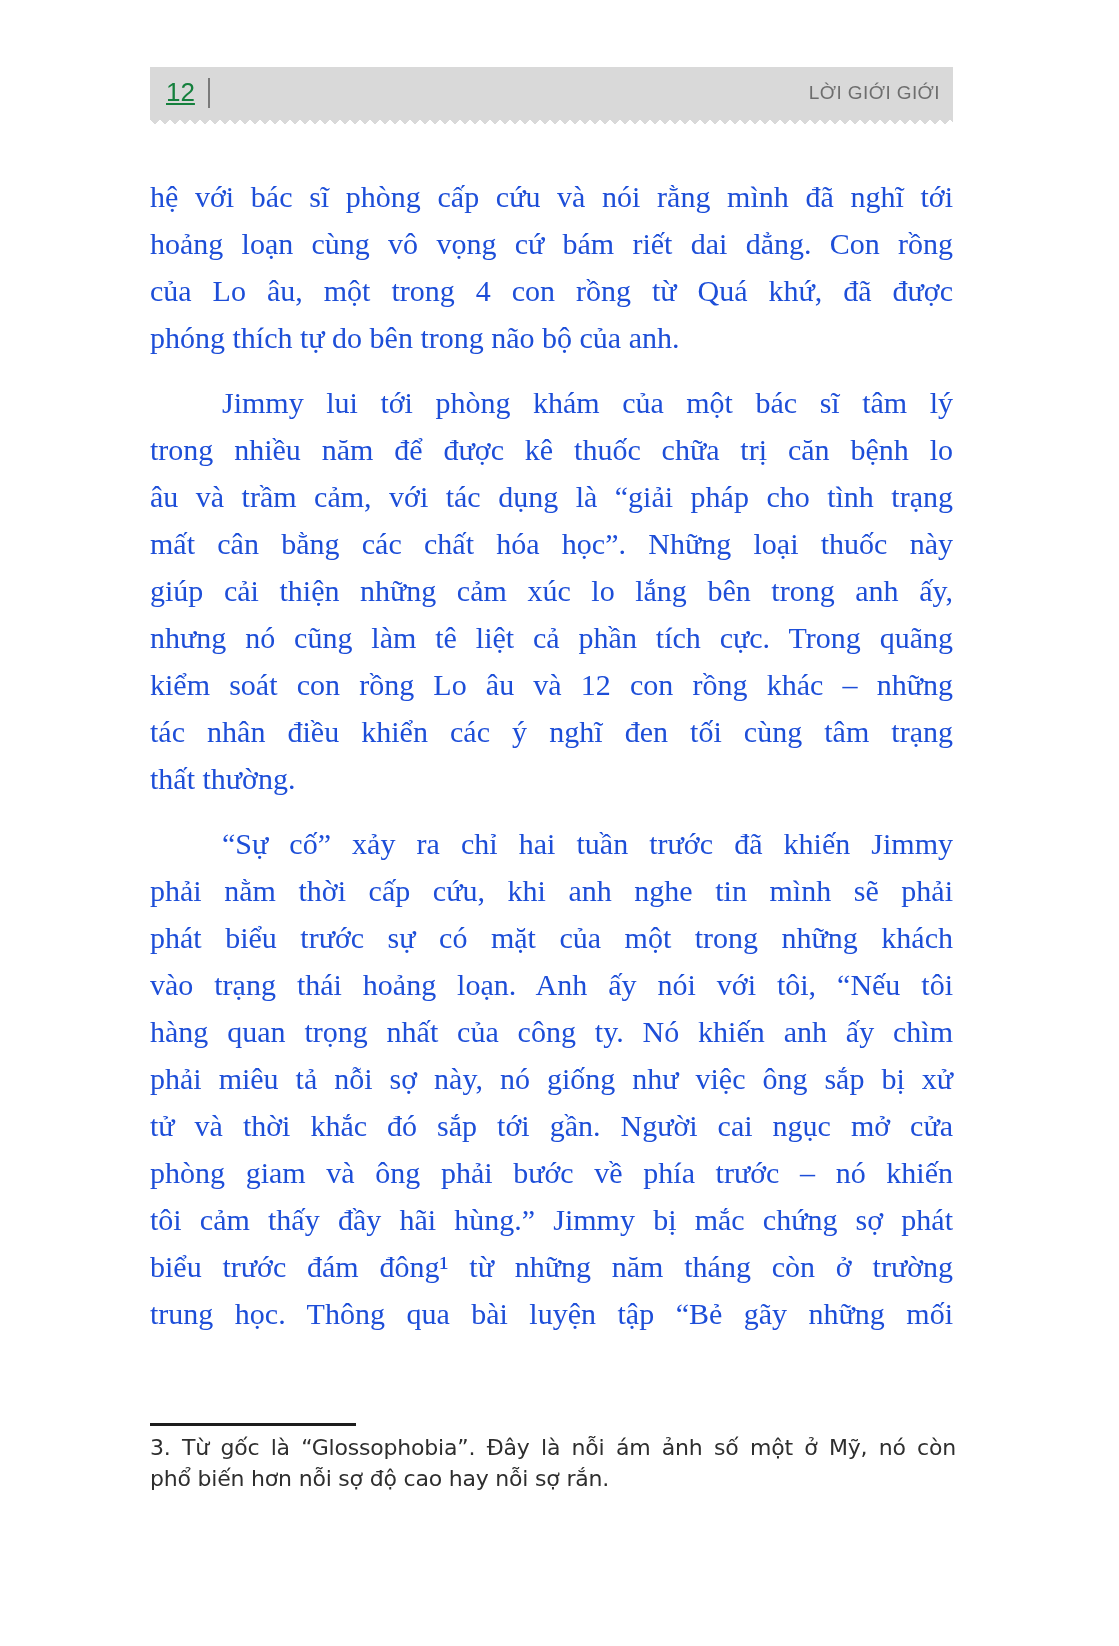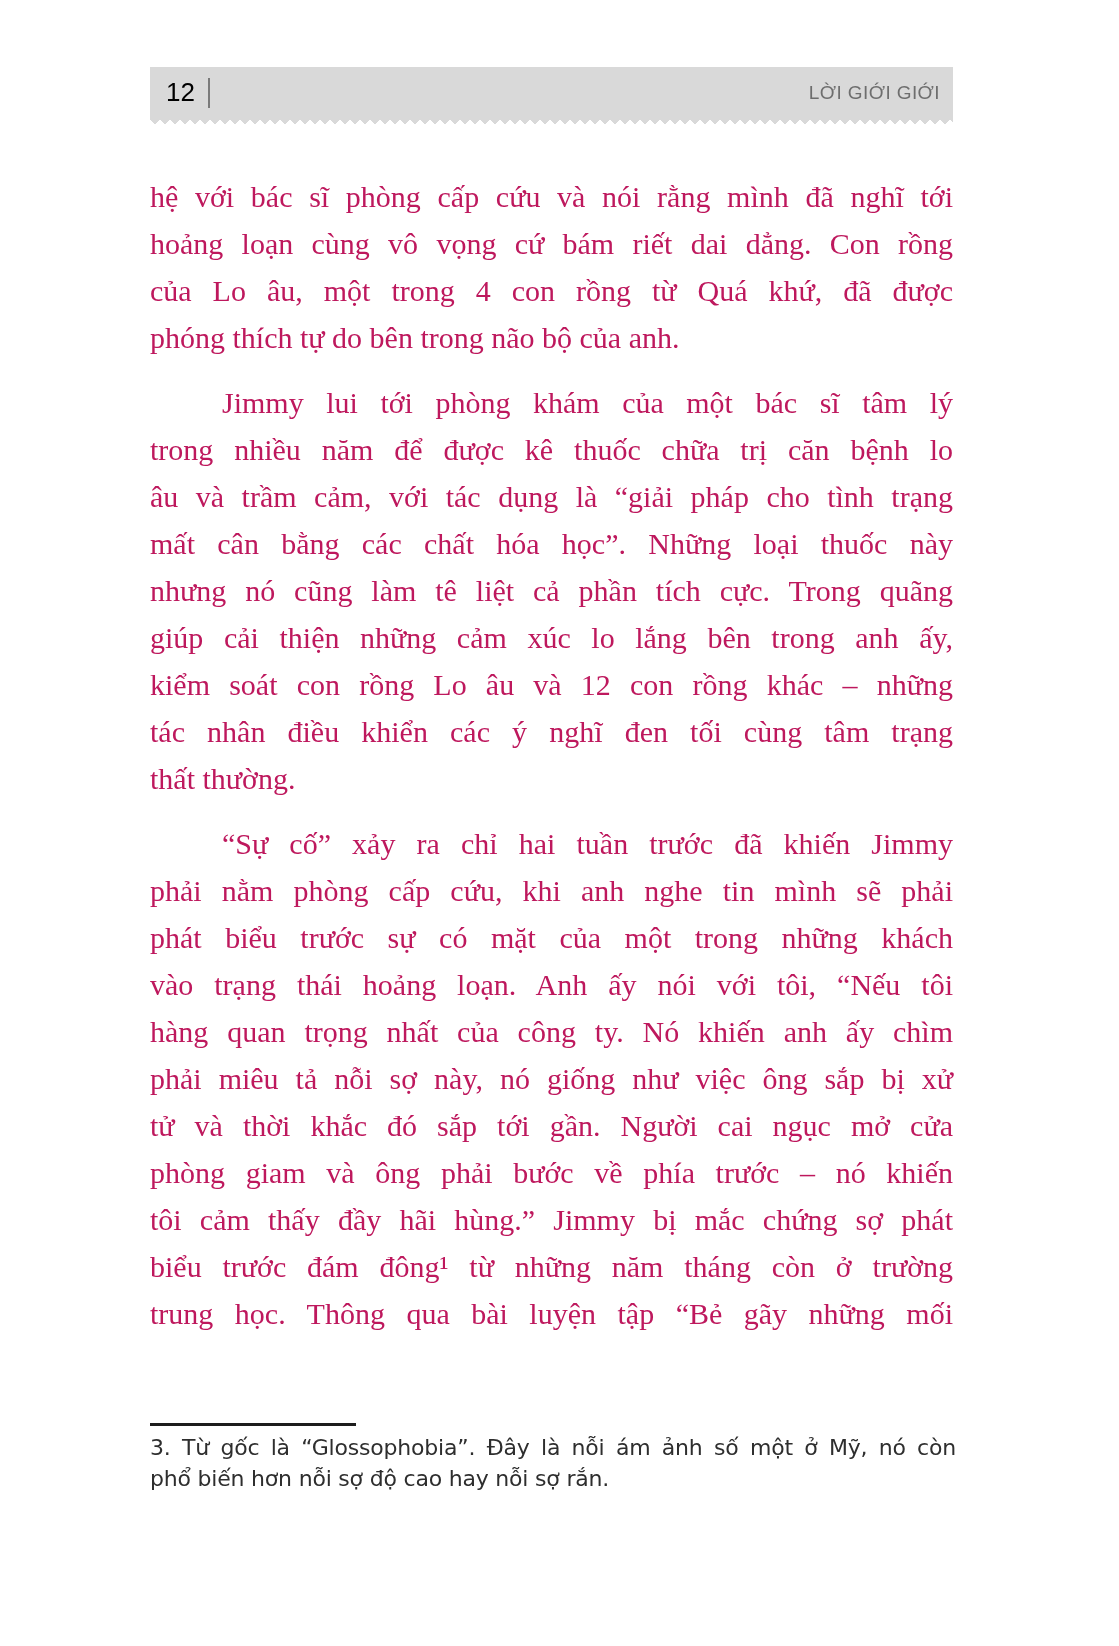--- a/index.html
+++ b/index.html
@@ -31,42 +31,43 @@
     content:"";
     position:absolute;
     left:0; right:0; top:100%;
     height:6px;
     background: conic-gradient(from -45deg at 50% 100%, #d9d9d9 90deg, rgba(0,0,0,0) 0) 0 0 / 10px 6px repeat-x;
   }
   .page-num {
     font-size:26px;
     display:flex;
     align-items:flex-end;
-    color:#000000;
+    color:#15803d;
+    text-decoration:underline;
   }
   .header-divider {
     display:inline-block;
     width:2px; height:30px;
     background:#7a7a7a;
     margin-left:13px;
   }
   .running-title {
     font-size:19px;
     letter-spacing:0.4px;
     color:#6e6e6e;
   }
 
   
   .body-text {
     position:absolute;
     left:150px; top:173px;
     width:803px;
     font-size:30px;
     line-height:47px;
-    color:#be185d;
+    color:#1d4ed8;
   }
   .para { margin:0 0 18px 0; }
   .para:last-child { margin-bottom:16px; }
   .line {
     text-align:justify;
     text-align-last:justify;
     white-space:normal;
   }
   .para[data-indent="true"] .line:first-child { padding-left:72px; }
   .para[data-last-left="true"] .line:last-child { text-align-last:left; }
@@ -108,29 +109,29 @@
         <div class="line">hệ với bác sĩ phòng cấp cứu và nói rằng mình đã nghĩ tới</div>
         <div class="line">hoảng loạn cùng vô vọng cứ bám riết dai dẳng. Con rồng</div>
         <div class="line">của Lo âu, một trong 4 con rồng từ Quá khứ, đã được</div>
         <div class="line">phóng thích tự do bên trong não bộ của anh.</div>
       </div>
     <div class="para" data-indent="true" data-last-left="true">
         <div class="line">Jimmy lui tới phòng khám của một bác sĩ tâm lý</div>
         <div class="line">trong nhiều năm để được kê thuốc chữa trị căn bệnh lo</div>
         <div class="line">âu và trầm cảm, với tác dụng là “giải pháp cho tình trạng</div>
         <div class="line">mất cân bằng các chất hóa học”. Những loại thuốc này</div>
+        <div class="line">giúp cải thiện những cảm xúc lo lắng bên trong anh ấy,</div>
         <div class="line">nhưng nó cũng làm tê liệt cả phần tích cực. Trong quãng</div>
-        <div class="line">giúp cải thiện những cảm xúc lo lắng bên trong anh ấy,</div>
         <div class="line">kiểm soát con rồng Lo âu và 12 con rồng khác – những</div>
         <div class="line">tác nhân điều khiển các ý nghĩ đen tối cùng tâm trạng</div>
         <div class="line">thất thường.</div>
       </div>
     <div class="para" data-indent="true" data-last-left="false">
         <div class="line">“Sự cố” xảy ra chỉ hai tuần trước đã khiến Jimmy</div>
-        <div class="line">phải nằm phòng cấp cứu, khi anh nghe tin mình sẽ phải</div>
+        <div class="line">phải nằm thời cấp cứu, khi anh nghe tin mình sẽ phải</div>
         <div class="line">phát biểu trước sự có mặt của một trong những khách</div>
         <div class="line">vào trạng thái hoảng loạn. Anh ấy nói với tôi, “Nếu tôi</div>
         <div class="line">hàng quan trọng nhất của công ty. Nó khiến anh ấy chìm</div>
         <div class="line">phải miêu tả nỗi sợ này, nó giống như việc ông sắp bị xử</div>
         <div class="line">tử và thời khắc đó sắp tới gần. Người cai ngục mở cửa</div>
         <div class="line">phòng giam và ông phải bước về phía trước – nó khiến</div>
         <div class="line">tôi cảm thấy đầy hãi hùng.” Jimmy bị mắc chứng sợ phát</div>
         <div class="line">biểu trước đám đông¹ từ những năm tháng còn ở trường</div>
         <div class="line">trung học. Thông qua bài luyện tập “Bẻ gãy những mối</div>
       </div>

